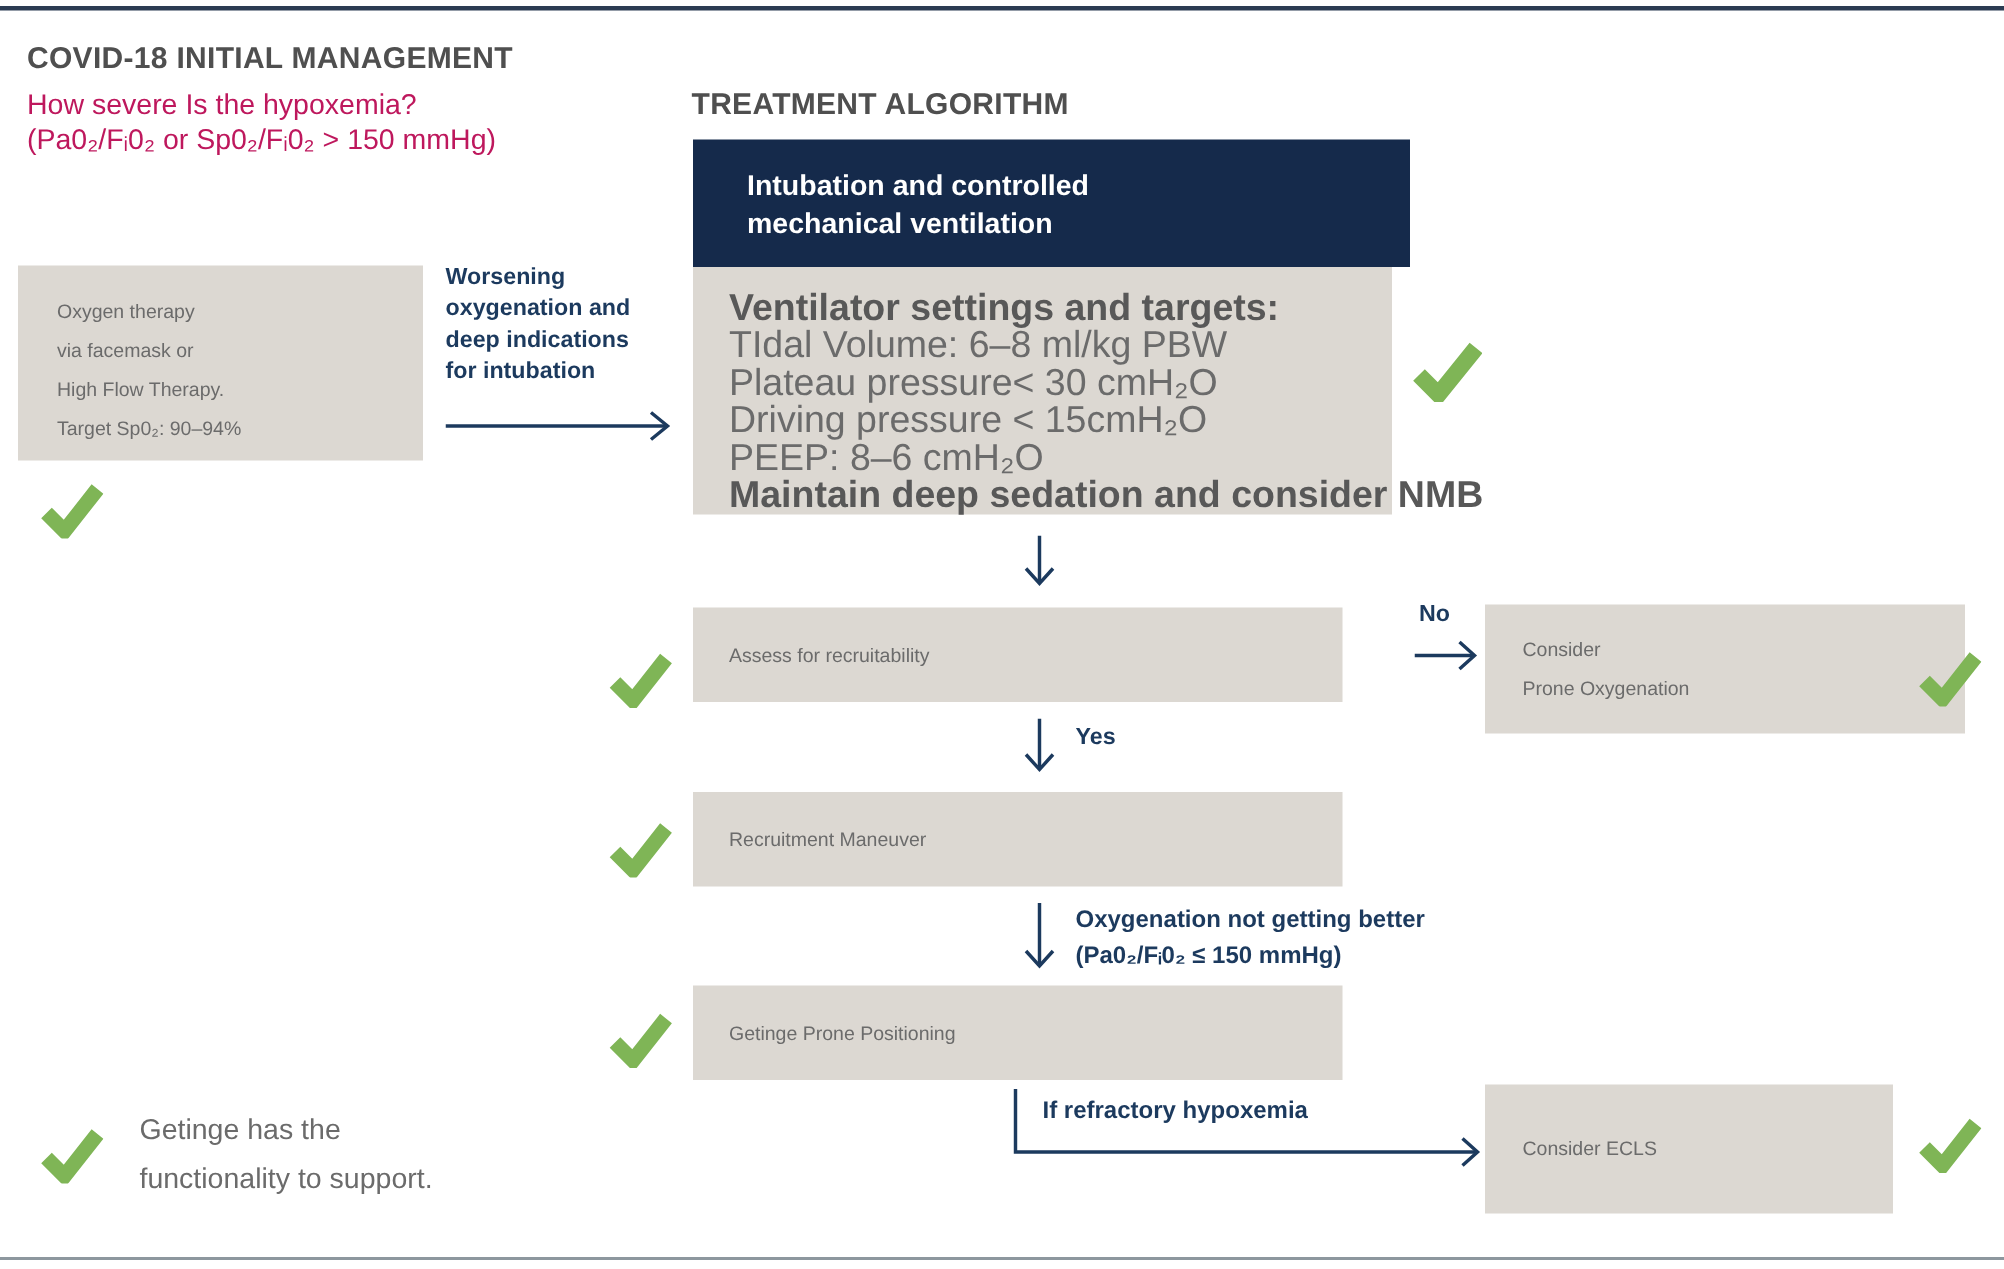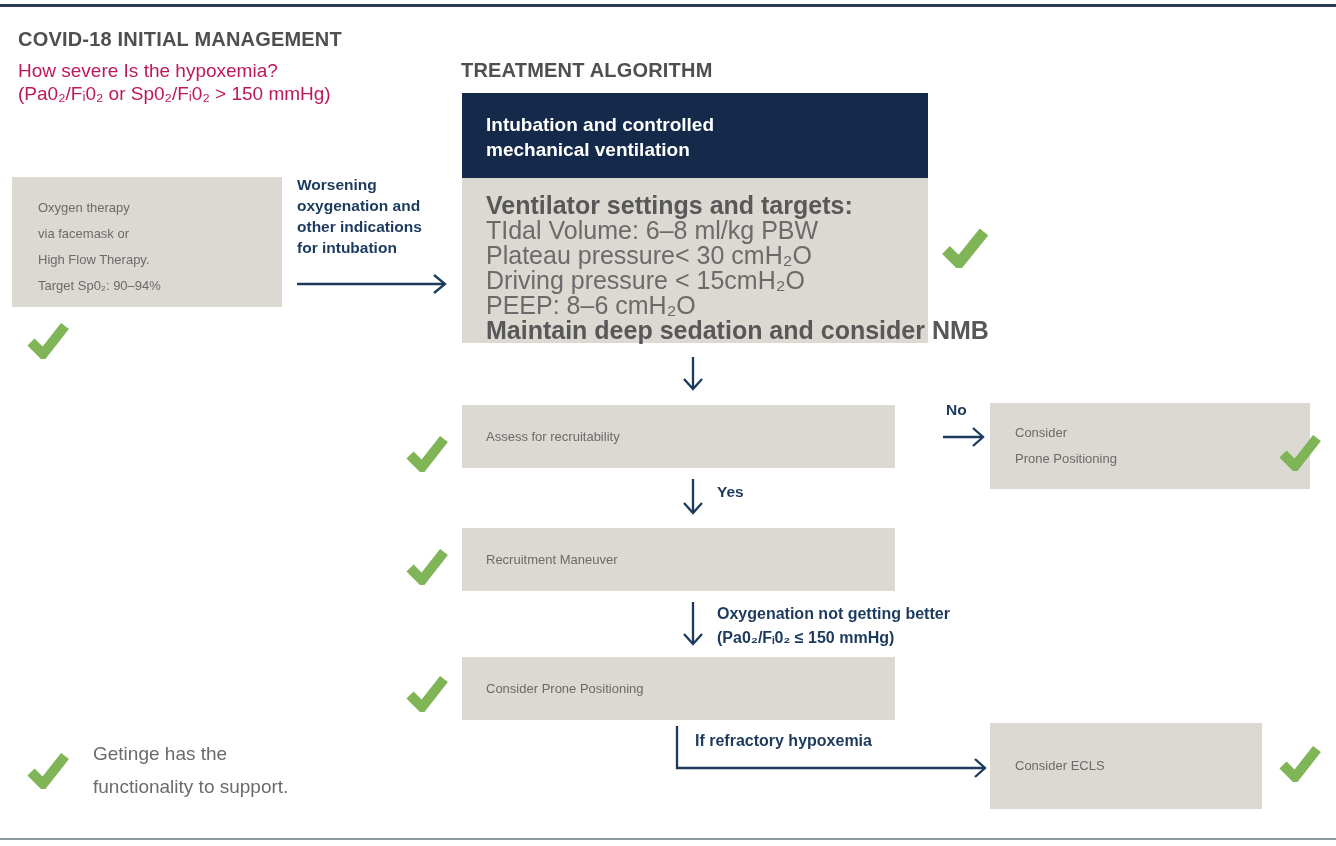--- a/index.html
+++ b/index.html
@@ -6,21 +6,21 @@
   #canvas{
     position:relative;width:1336px;height:846px;background:#ffffff;overflow:hidden;
     font-family:"Liberation Sans","DejaVu Sans",sans-serif;
   }
   .abs{position:absolute;}
   .rule-top{left:0;top:4px;width:1336px;height:3px;background:#2b3b52;}
   .rule-bottom{left:0;top:838px;width:1336px;height:2px;background:#8d979e;}
   .h-title{font-size:20px;font-weight:bold;color:#4f4f4f;letter-spacing:.2px;white-space:nowrap;}
   .sub{font-size:19px;color:#be185d;white-space:nowrap;}
   .box-gray{background:#dcd8d2;color:#6b6b6b;}
-  .box-navy{background:#152a4b;color:#ffffff;}
+  .box-navy{background:#152a4b;color:#ffffff;padding-left:12px;}
   .box-text{font-size:13px;line-height:26px;color:#6b6b6b;white-space:nowrap;}
   .navy-label{font-size:15.5px;line-height:21px;font-weight:bold;color:#1c3a5e;white-space:nowrap;}
   .vent-line{font-size:25px;line-height:25px;color:#6b6b6b;white-space:nowrap;}
   .vent-bold{font-weight:bold;color:#585858;}
   .intub-line{font-size:19px;line-height:25px;font-weight:bold;color:#ffffff;white-space:nowrap;}
   .legend-text{font-size:19px;line-height:33px;color:#6b6b6b;white-space:nowrap;}
   svg{display:block;}
   .arrow-stroke{stroke:#1c3a5e;stroke-width:2.3;fill:none;stroke-linecap:butt;}
   .check-stroke{stroke:#7fb556;stroke-width:10;fill:none;stroke-linejoin:miter;}
 </style>
@@ -44,21 +44,21 @@
       <div>Target Sp0₂: 90–94%</div>
     </div>
   </div>
   <svg class="abs" style="left:27px;top:321px;" width="42" height="38" viewBox="0 0 42 38">
     <path class="check-stroke" d="M4 21 L16 33 L38 5"></path>
   </svg>
 
   <div class="abs navy-label" style="left:297px;top:174px;">
     <div>Worsening</div>
     <div>oxygenation and</div>
-    <div>other indications</div>
+    <div>deep indications</div>
     <div>for intubation</div>
   </div>
   <svg class="abs" style="left:297px;top:272px;" width="152" height="24" viewBox="0 0 152 24">
     <path class="arrow-stroke" d="M0 12 H147"></path>
     <path class="arrow-stroke" d="M137 3 L148 12 L137 21"></path>
   </svg>
 
   <div class="abs h-title" style="left:461px;top:46px;margin-top:13px;">TREATMENT ALGORITHM</div>
 
   <div class="abs box-navy" style="left:462px;top:93px;width:466px;height:85px;">
@@ -94,21 +94,21 @@
     <div class="box-text" style="padding:19px 0 0 24px;">Assess for recruitability</div>
   </div>
   <div class="abs navy-label" style="left:946px;top:399px;">No</div>
   <svg class="abs" style="left:943px;top:425px;" width="44" height="24" viewBox="0 0 44 24">
     <path class="arrow-stroke" d="M0 12 H39"></path>
     <path class="arrow-stroke" d="M30 3 L40 12 L30 21"></path>
   </svg>
   <div class="abs box-gray" style="left:990px;top:403px;width:320px;height:86px;">
     <div class="box-text" style="padding:17px 0 0 25px;">
       <div>Consider</div>
-      <div>Prone Positioning</div>
+      <div>Prone Oxygenation</div>
     </div>
   </div>
   <svg class="abs" style="left:1279px;top:433px;" width="42" height="38" viewBox="0 0 42 38">
     <path class="check-stroke" d="M4 21 L16 33 L38 5"></path>
   </svg>
 
   <svg class="abs" style="left:681px;top:479px;" width="24" height="38" viewBox="0 0 24 38">
     <path class="arrow-stroke" d="M12 0 V33"></path>
     <path class="arrow-stroke" d="M3 24 L12 34 L21 24"></path>
   </svg>
@@ -127,21 +127,21 @@
   </svg>
   <div class="abs navy-label" style="left:717px;top:602px;font-size:16px;line-height:24px;">
     <div>Oxygenation not getting better</div>
     <div>(Pa0₂/Fᵢ0₂ ≤ 150 mmHg)</div>
   </div>
 
   <svg class="abs" style="left:406px;top:674px;" width="42" height="38" viewBox="0 0 42 38">
     <path class="check-stroke" d="M4 21 L16 33 L38 5"></path>
   </svg>
   <div class="abs box-gray" style="left:462px;top:657px;width:433px;height:63px;">
-    <div class="box-text" style="padding:19px 0 0 24px;">Consider Prone Positioning</div>
+    <div class="box-text" style="padding:19px 0 0 24px;">Getinge Prone Positioning</div>
   </div>
 
   <svg class="abs" style="left:668px;top:720px;" width="322" height="60" viewBox="0 0 322 60">
     <path class="arrow-stroke" d="M9 6 V48 H316"></path>
     <path class="arrow-stroke" d="M307 39 L317 48 L307 57"></path>
   </svg>
   <div class="abs navy-label" style="left:695px;top:730px;font-size:16px;">If refractory hypoxemia</div>
 
   <div class="abs box-gray" style="left:990px;top:723px;width:272px;height:86px;">
     <div class="box-text" style="padding:30px 0 0 25px;">Consider ECLS</div>

